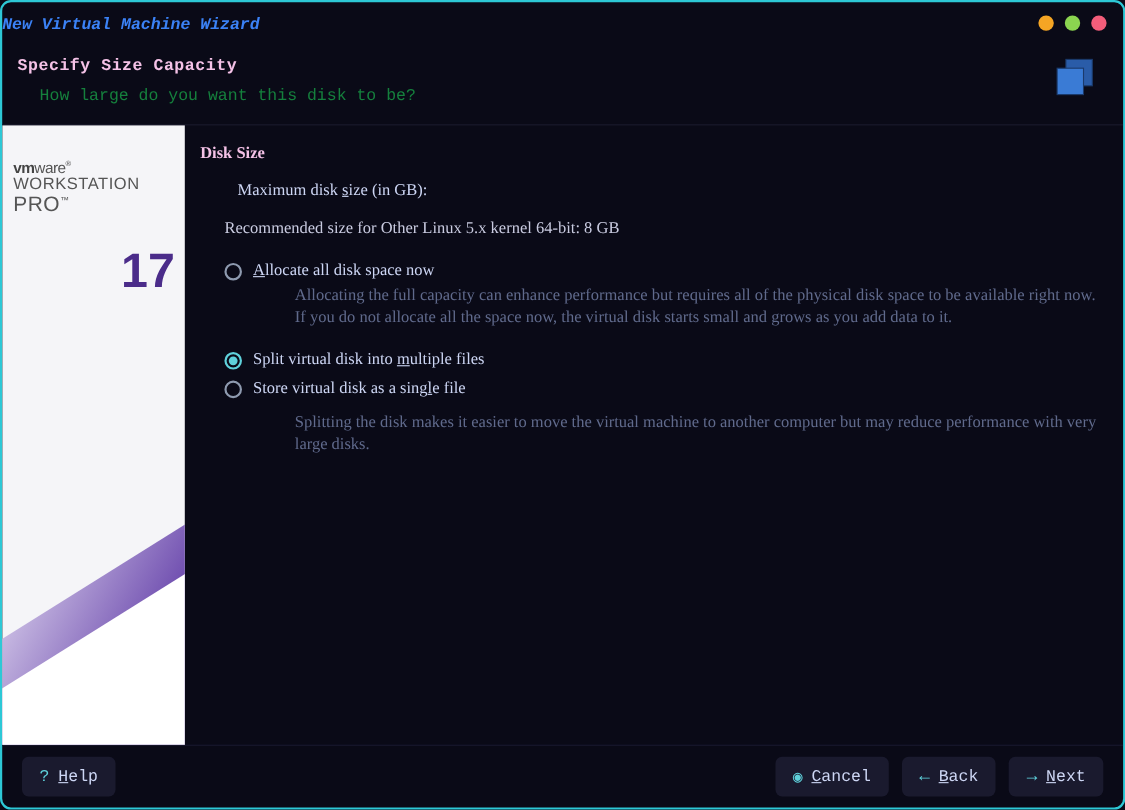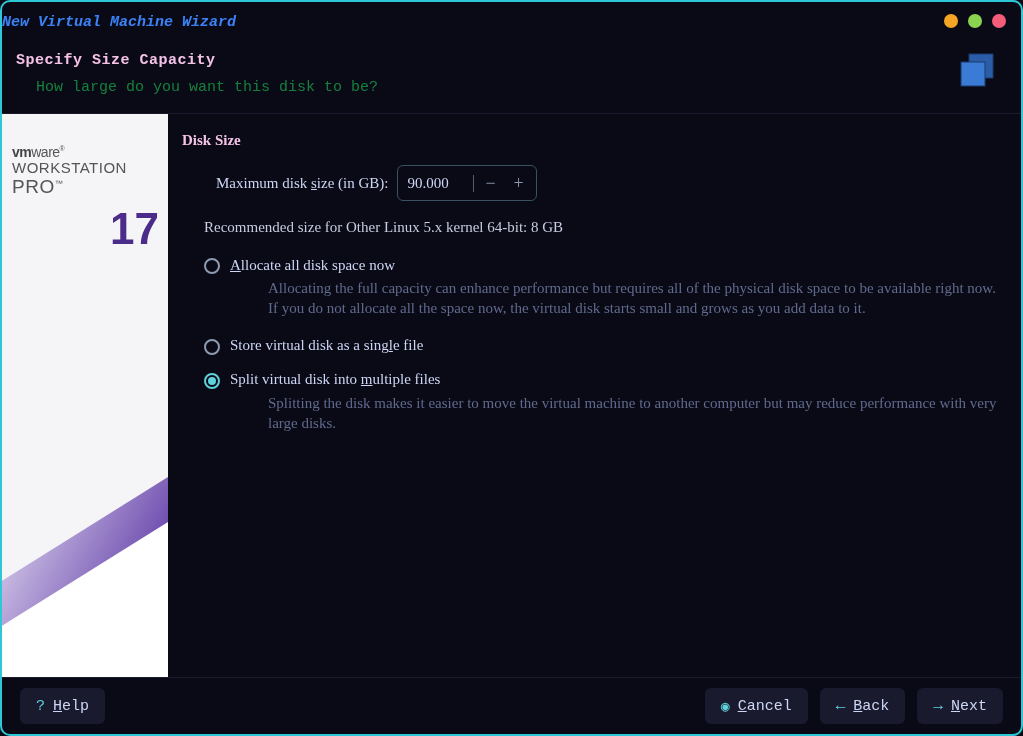--- a/index.html
+++ b/index.html
@@ -62,21 +62,21 @@
     position: relative;
     overflow: hidden;
     padding-top: 30px;
     padding-left: 10px;
   }
   .brand-vm { font-family: Arial, sans-serif; color: #555; font-size: 14px; letter-spacing: -0.5px; }
   .brand-vm b { font-weight: 900; color:#444;}
   .brand-ws { font-family: Arial, sans-serif; color: #555; font-size: 15px; letter-spacing: 0.5px; font-weight: 400; line-height:1.05; }
   .brand-pro { font-family: Arial, sans-serif; color: #555; font-size: 19px; letter-spacing: 0.5px; font-weight: 400; }
   .brand-pro sup { font-size: 8px; }
-  .brand-17 { font-family: Arial, sans-serif; color: #4b2c8a; font-size: 44px; font-weight: 900; position: absolute; left: 108px; top: 90px;}
+  .brand-17 { font-family: Arial, sans-serif; color: #4b2c8a; font-size: 44px; font-weight: 900; position: absolute; left: 108px; top: 108px;}
   .sidebar-slash {
     position: absolute;
     bottom: -60px; left: -80px;
     width: 300px; height: 200px;
     transform: skewY(-32deg);
     background: linear-gradient(130deg, #e7e0f4 0%, #5f3aa6 70%, #3a2170 100%);
   }
   .sidebar-slash2 {
     position: absolute;
     bottom: -105px; left: -80px;
@@ -114,21 +114,21 @@
     border-right: 1px solid rgba(205,214,244,0.4);
     padding-right: 4px;
   }
   .spin-btn {
     width: 22px; height: 22px;
     display: flex; align-items: center; justify-content: center;
     color: #8e9aaf; cursor: pointer; font-size: 18px;
   }
   .hint { margin-left: 22px; color: #c9cbe0; margin-bottom: 20px; }
   .radio-group { margin-left: 22px; }
-  .radio-item { display: flex; align-items: center; margin-bottom: 8px; }
+  .radio-item { display: flex; align-items: flex-end; margin-bottom: 8px; }
   .radio-circle {
     width: 16px; height: 16px; border: 2px solid #8e9aaf; border-radius: 50%;
     margin-right: 10px; margin-top: 2px; flex-shrink:0; position:relative;
   }
   .radio-circle.selected { border-color: #5fd1db; }
   .radio-circle.selected::after {
     content:""; position:absolute; inset: 2px; background:#5fd1db; border-radius:50%;
   }
   .radio-label { color: #cdd6f4; }
   .radio-desc { color: #606a8c; margin-left: 64px; margin-bottom: 18px; line-height: 1.35; }
@@ -192,46 +192,41 @@
     <div class="brand-17">17</div>
     <div class="sidebar-slash"></div>
     <div class="sidebar-slash2"></div>
   </div>
 
   <div class="main">
     <div class="section-title">Disk Size</div>
 
     <div class="row">
       <label><span>Maximum disk </span><span class="underline">s</span><span>ize (in GB):</span></label>
-      <div class="spinbox">
-        <input type="text" value="90.000" style="">
-        <span class="spin-btn">−</span>
-        <span class="spin-btn">+</span>
-      </div>
     </div>
 
     <div class="hint">Recommended size for Other Linux 5.x kernel 64-bit: 8 GB</div>
 
     <div class="radio-group">
 
       <div class="radio-item">
         <span class="radio-circle"></span>
         <span class="radio-label"><span class="underline">A</span><span>llocate all disk space now</span></span>
       </div>
       <div class="radio-desc tight">Allocating the full capacity can enhance performance but requires all of the physical disk space to be available right now. If you do not allocate all the space now, the virtual disk starts small and grows as you add data to it.</div>
 
+      <div class="radio-item">
+        <span class="radio-circle selected"></span>
+        <span class="radio-label"><span>Split virtual disk into </span><span class="underline">m</span><span>ultiple files</span></span>
+      </div>
+
       <div class="radio-item" style="margin-bottom:16px;">
         <span class="radio-circle"></span>
         <span class="radio-label"><span>Store virtual disk as a sing</span><span class="underline">l</span><span>e file</span></span>
       </div>
-
-      <div class="radio-item">
-        <span class="radio-circle selected"></span>
-        <span class="radio-label"><span>Split virtual disk into </span><span class="underline">m</span><span>ultiple files</span></span>
-      </div>
       <div class="radio-desc tight">Splitting the disk makes it easier to move the virtual machine to another computer but may reduce performance with very large disks.</div>
     </div>
   </div>
 </div>
 
 <div class="footer">
   <div class="btn">
     <span class="ic accent">?</span>
     <span><span class="underline">H</span><span>elp</span></span>
   </div>

